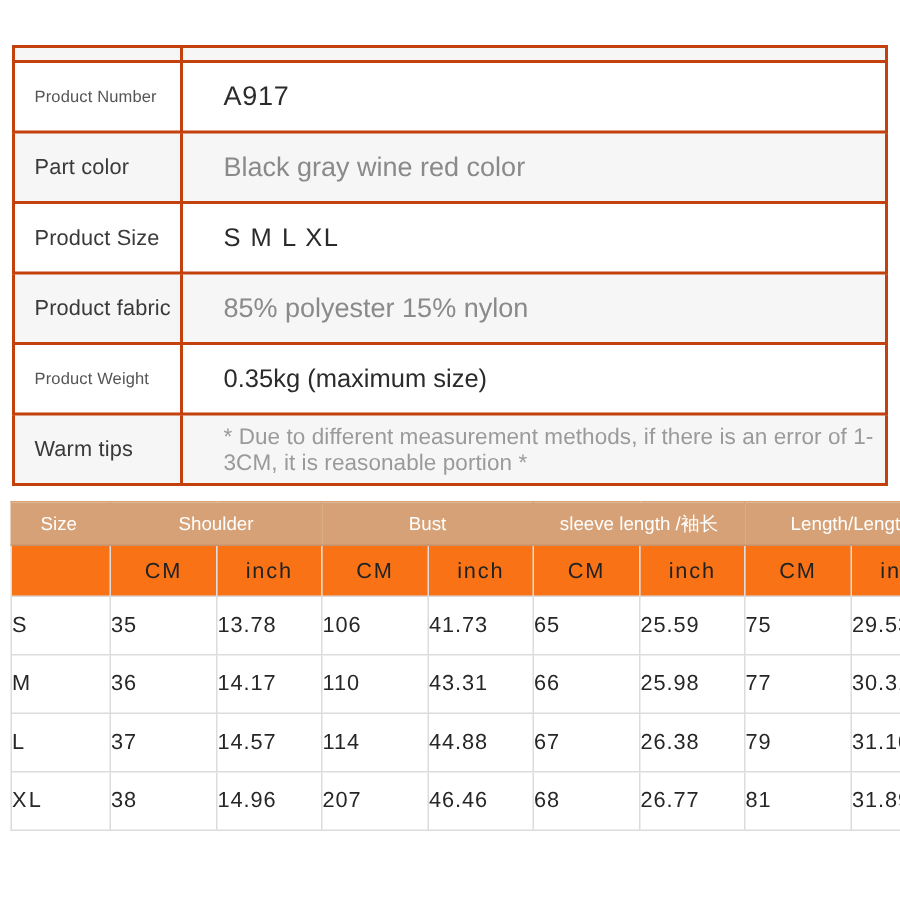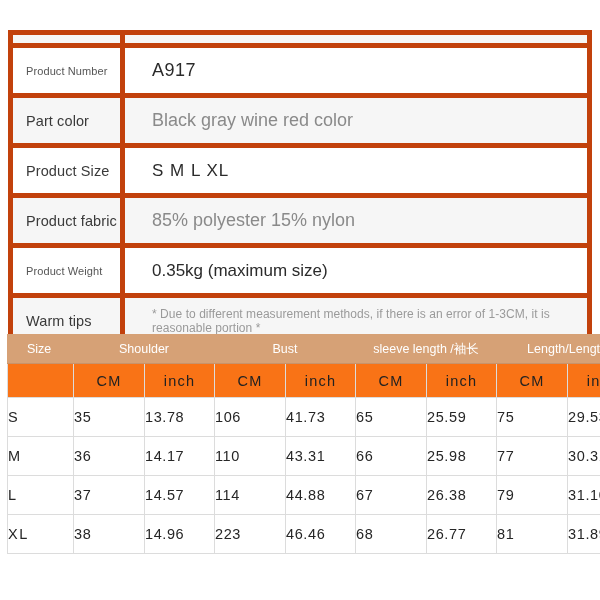--- a/index.html
+++ b/index.html
@@ -19,21 +19,21 @@
   
   #spec-table {
     position: absolute;
     left: 8px;
     top: 30px;
     width: 584px;
     border-collapse: collapse;
     table-layout: fixed;
   }
   #spec-table td {
-    border: 5px solid #c2410c;
+    border: 2px solid #c2410c;
     padding: 0;
     vertical-align: middle;
   }
   .spec-partial td {
     height: 8px;
     background: #f6f6f6;
     border-bottom: 1px solid #e3e3e3;
     border-top: none;
   }
   .spec-row td { height: 45px; }
@@ -47,21 +47,21 @@
     letter-spacing: .1px;
   }
   .spec-label.small { font-size: 11px; color: #555; }
   .spec-label.big   { font-size: 14.5px; }
   .spec-value {
     padding-left: 27px !important;
     font-size: 17px;
     color: #2b2b2b;
   }
   .spec-value.muted { font-size: 18px; color: #8a8a8a; }
-  .spec-value.tips  { font-size: 12px; color: #9a9a9a; letter-spacing: .05px; }
+  .spec-value.tips  { font-size: 15px; color: #9a9a9a; letter-spacing: .05px; }
   .spec-value.xl    { font-size: 17px; letter-spacing: 1px; }
   .spec-value.code  { font-size: 18px; letter-spacing: .5px; color: #2b2b2b; }
 
   
   #size-chart {
     position: absolute;
     left: 7px;
     top: 334px;
     width: 586px;
     border-collapse: collapse;
@@ -208,21 +208,21 @@
         <td>44.88</td>
         <td>67</td>
         <td>26.38</td>
         <td>79</td>
         <td>31.10</td>
       </tr>
       <tr>
         <td class="size-cell">XL</td>
         <td>38</td>
         <td>14.96</td>
-        <td>223</td>
+        <td>207</td>
         <td>46.46</td>
         <td>68</td>
         <td>26.77</td>
         <td>81</td>
         <td>31.89</td>
       </tr>
     </tbody>
 </table>
 
 </body></html>

